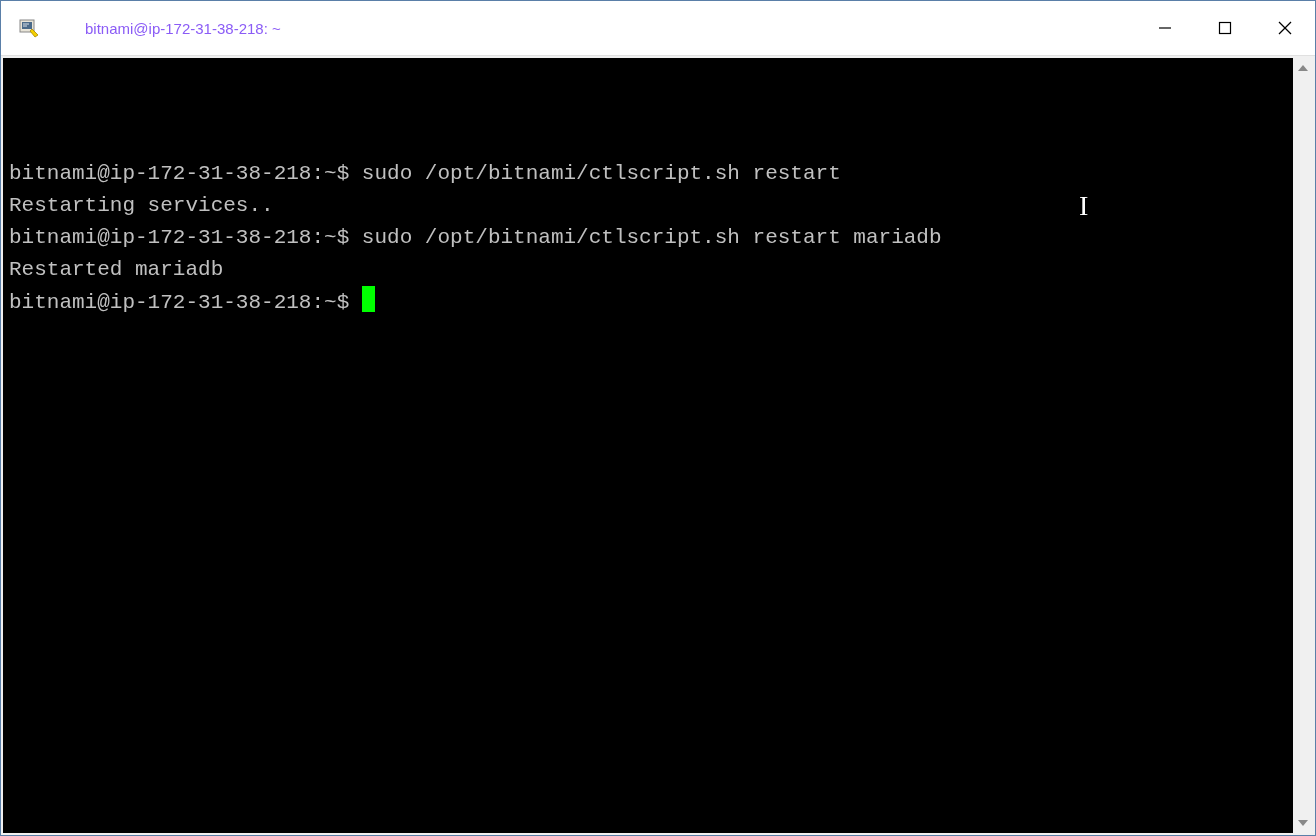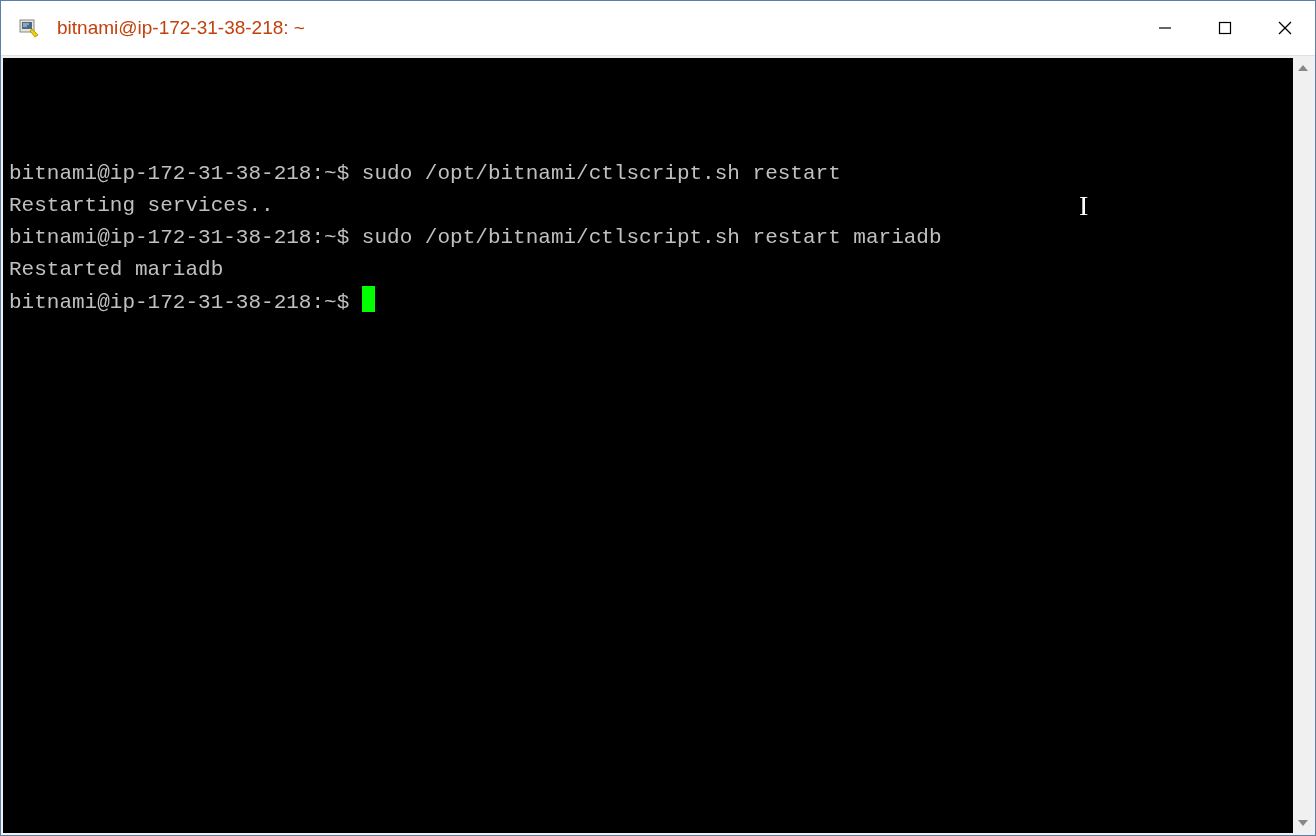--- a/index.html
+++ b/index.html
@@ -28,23 +28,24 @@
     .titlebar-icon {
       width: 24px;
       height: 24px;
       margin-right: 16px;
       display: flex;
       align-items: center;
       justify-content: center;
     }
     .titlebar-title {
       flex: 1;
-      font-size: 19px;
-      color: #c2410c;
+      font-size: 15px;
+      color: #8b5cf6;
       font-weight: 400;
+      margin-left: 28px;
     }
     .window-controls {
       display: flex;
       height: 100%;
     }
     .window-control {
       width: 60px;
       height: 100%;
       display: flex;
       align-items: center;

